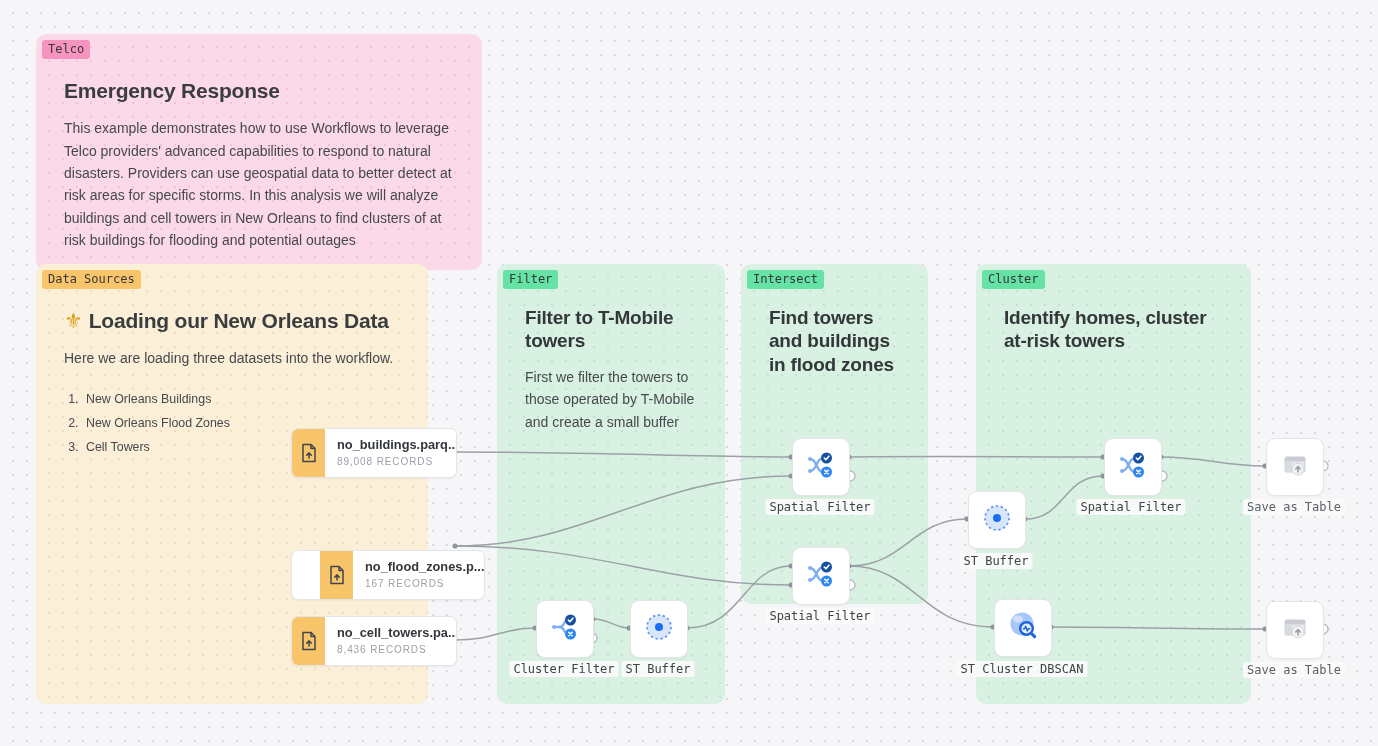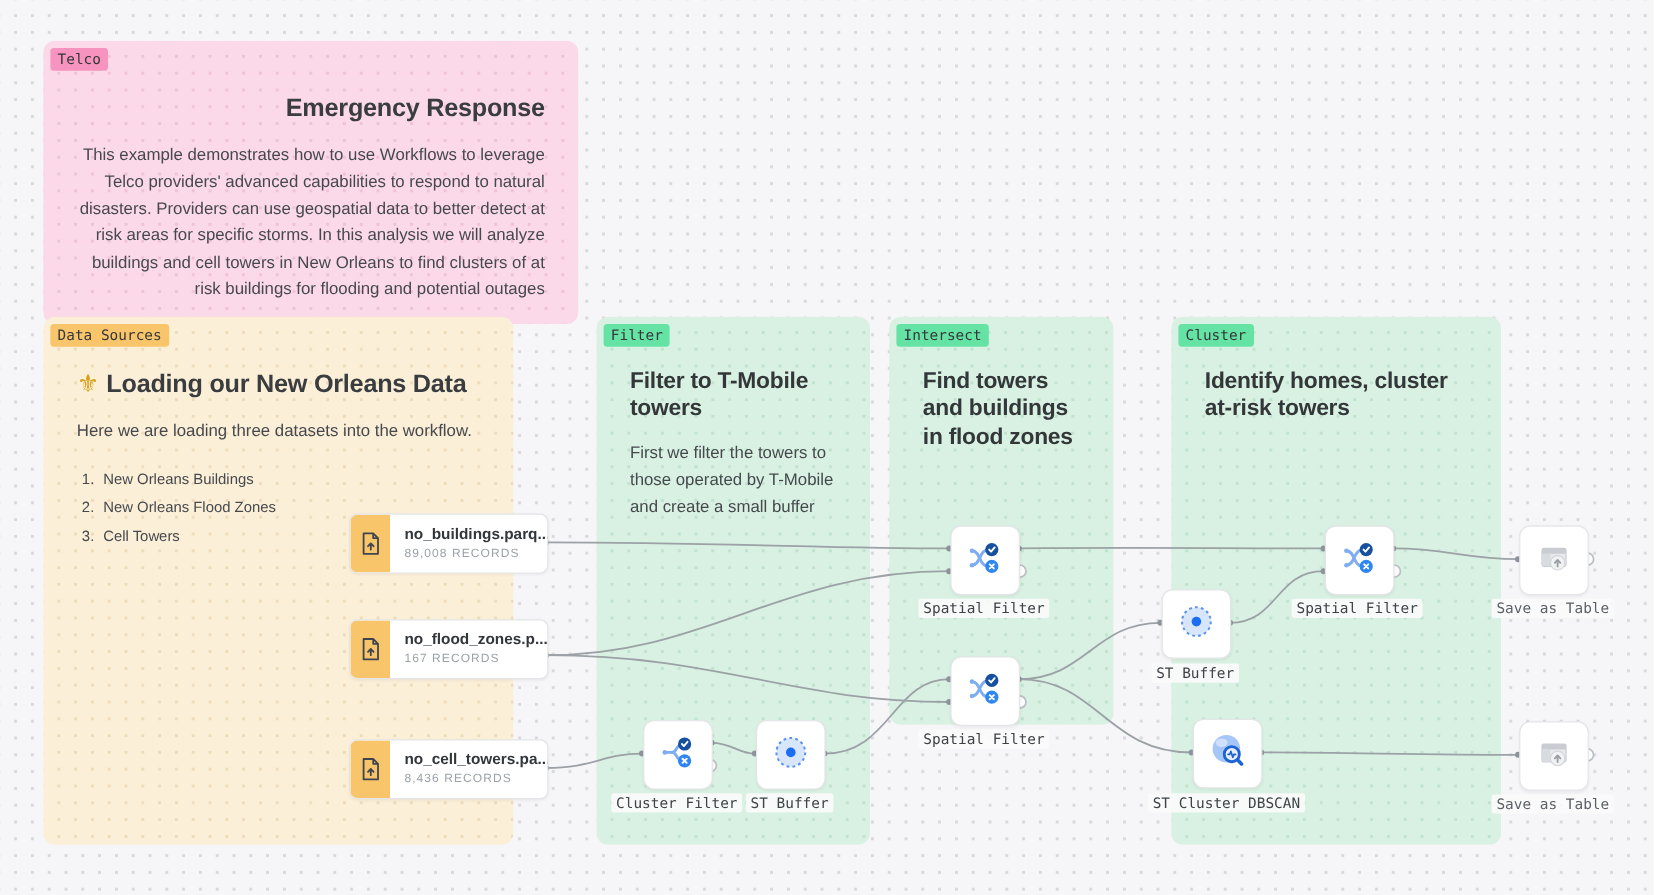--- a/index.html
+++ b/index.html
@@ -2,21 +2,21 @@
 <html><head>
 <meta charset="utf-8">
 <style>
   html,body{margin:0;padding:0;}
   body{width:1378px;height:746px;overflow:hidden;font-family:"Liberation Sans","DejaVu Sans",sans-serif;}
   .canvas{position:relative;width:1378px;height:746px;background-color:#f6f6f8;
     background-image:radial-gradient(circle,#d8d8dd 1.2px,transparent 1.4px);
     background-size:14px 14px;background-position:6px 6px;}
   .group{position:absolute;border-radius:10px;background-size:14px 14px;background-position:6px 6px;}
   .g-telco{left:36px;top:34px;width:446px;height:236px;background-color:#fbd9e8;
-    background-image:radial-gradient(circle,#efc2d6 1.2px,transparent 1.4px);text-align:right;}
+    background-image:radial-gradient(circle,#efc2d6 1.2px,transparent 1.4px);}
   .g-ds{left:36px;top:264px;width:392px;height:440px;background-color:#fcefd8;
     background-image:radial-gradient(circle,#eedbb9 1.2px,transparent 1.4px);}
   .g-green{background-color:#d9f1e2;background-image:radial-gradient(circle,#bfe3ce 1.2px,transparent 1.4px);}
   .g-filter{left:497px;top:264px;width:228px;height:440px;}
   .g-intersect{left:741px;top:264px;width:187px;height:340px;}
   .g-cluster{left:976px;top:264px;width:275px;height:440px;}
   .chip{position:absolute;top:6px;left:6px;font-family:"DejaVu Sans Mono","Liberation Mono",monospace;
     font-size:12px;line-height:16px;padding:1px 6px 2px;border-radius:3px;color:#35373a;white-space:nowrap;}
   .chip-telco{background:#f693be;}
   .chip-ds{background:#f9c56a;}
@@ -134,21 +134,21 @@
           <path d="M11,1.5 v4 h4" fill="none" stroke="#3e4450" stroke-width="1.5" stroke-linejoin="round"></path>
           <path d="M9,15 V10 M6.7,12.2 L9,9.8 L11.3,12.2" fill="none" stroke="#3e4450" stroke-width="1.5" stroke-linecap="round" stroke-linejoin="round"></path>
         </svg>
     </div>
     <div class="src-text">
       <div class="src-name">no_buildings.parq...</div>
       <div class="src-records">89,008 RECORDS</div>
     </div>
   </div>
 
-  <div class="src-node" style="left:291px;top:516px;">
+  <div class="src-node" style="left:291px;top:550px;padding-left:28px;">
     <div class="src-icon">
       <svg width="18" height="20" viewBox="0 0 18 20">
           <path d="M3,1.5 h8 l4,4 V18.5 h-12 z" fill="none" stroke="#3e4450" stroke-width="1.5" stroke-linejoin="round"></path>
           <path d="M11,1.5 v4 h4" fill="none" stroke="#3e4450" stroke-width="1.5" stroke-linejoin="round"></path>
           <path d="M9,15 V10 M6.7,12.2 L9,9.8 L11.3,12.2" fill="none" stroke="#3e4450" stroke-width="1.5" stroke-linecap="round" stroke-linejoin="round"></path>
         </svg>
     </div>
     <div class="src-text">
       <div class="src-name">no_flood_zones.p...</div>
       <div class="src-records">167 RECORDS</div>

